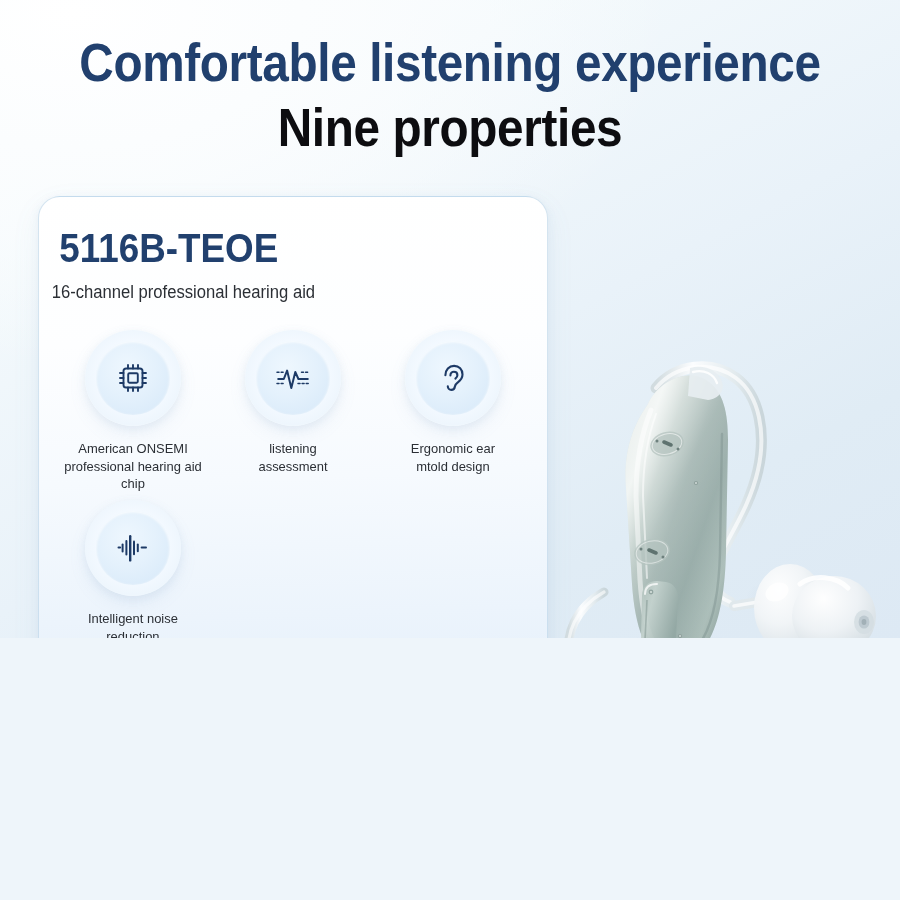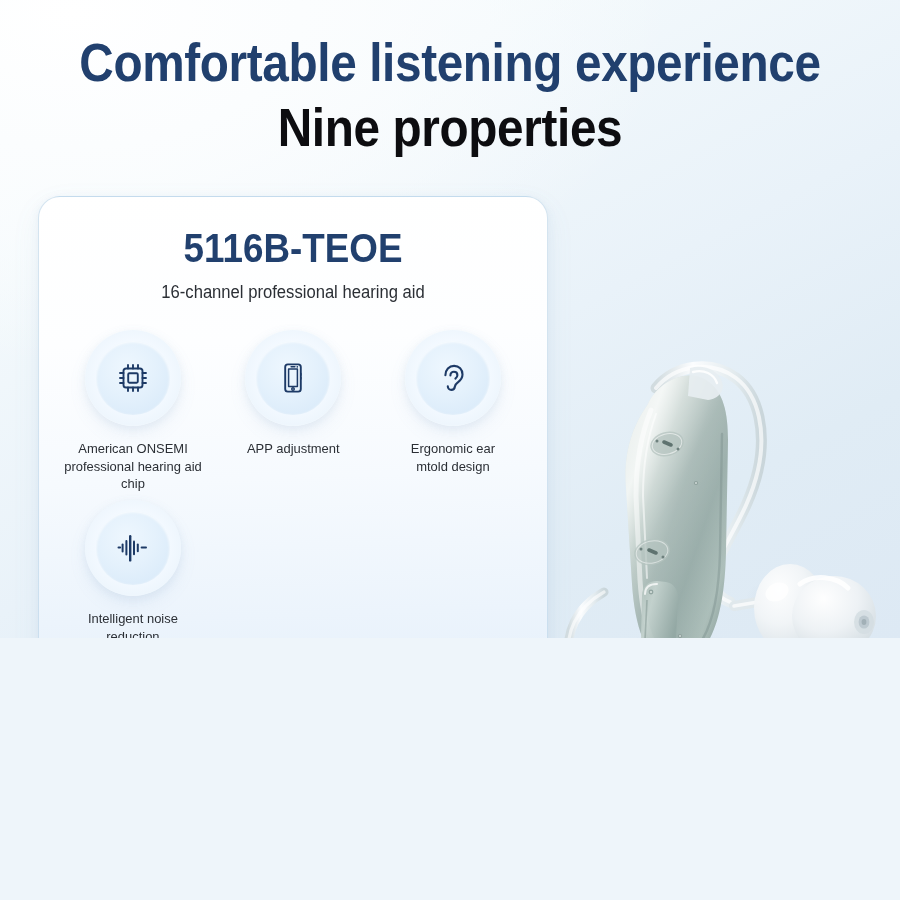--- a/index.html
+++ b/index.html
@@ -73,21 +73,20 @@
         #e2eefa 80%,
         #daeaf8 100%);
     border: 1px solid rgba(176, 206, 228, 0.55);
     box-shadow:
       0 2px 10px rgba(109, 152, 184, 0.10),
       0 10px 30px rgba(109, 152, 184, 0.07);
     overflow: hidden;
   }
 
   .card-head {
-    text-align: center;
     padding-top: 28px;
   }
   .model-name {
     font-family: "Liberation Sans Narrow", "Liberation Sans", sans-serif;
     font-weight: 700;
     font-size: 40px;
     line-height: 46px;
     letter-spacing: 0px;
     color: #21406e;
     transform: scaleX(0.92);
@@ -199,36 +198,36 @@
               <path d="M10.5 15H7M10.5 20H7M10.5 25H7"></path>
               <path d="M29.5 15H33M29.5 20H33M29.5 25H33"></path>
             </svg>
           </div>
         </div>
         <div class="cell-label">American ONSEMI
 professional hearing aid chip</div>
       </div>
 
 
-
       <div class="cell">
         <div class="icon-wrap">
           <div class="icon-inner">
-            <svg width="40" height="40" viewBox="0 0 40 40" fill="none" stroke="#1d3a66" stroke-width="1.9" stroke-linecap="round" stroke-linejoin="round">
-              <rect x="12.2" y="6.4" width="15.6" height="27.2" rx="2.6"></rect>
-              <path d="M15.6 11h8.8v17.6h-8.8z" stroke-width="1.5"></path>
-              <path d="M27.8 15.5v7.2" stroke-width="1.6" stroke-dasharray="1.8 2"></path>
-              <circle cx="20" cy="31" r="1.25" stroke-width="1.5"></circle>
-              <path d="M18.1 8.8h3.8" stroke-width="1.5"></path>
-              <circle cx="24.3" cy="8.8" r="0.85" fill="#1d3a66" stroke="none"></circle>
+            <svg width="42" height="40" viewBox="0 0 42 40" fill="none" stroke="#1d3a66" stroke-linecap="round" stroke-linejoin="round">
+              <path d="M5 14.3h7.8" stroke-width="1.5" stroke-dasharray="2 2.1"></path>
+              <path d="M29.5 14.3H37" stroke-width="1.5" stroke-dasharray="2 2.1"></path>
+              <path d="M5 25.6h7.5" stroke-width="1.5" stroke-dasharray="2 2.1"></path>
+              <path d="M26 25.6H37" stroke-width="1.5" stroke-dasharray="2 2.1"></path>
+              <path d="M6.2 21h5.6l3.3-8.4 4.2 17.4 4-16.1 3.1 7.1h9.4" stroke-width="2"></path>
             </svg>
           </div>
         </div>
-        <div class="cell-label">APP adjustment</div>
+        <div class="cell-label">listening
+assessment</div>
       </div>
+
 
 
       <div class="cell">
         <div class="icon-wrap">
           <div class="icon-inner">
             <svg width="40" height="40" viewBox="0 0 40 40" fill="none" stroke="#1d3a66" stroke-width="2.1" stroke-linecap="round" stroke-linejoin="round">
               <path d="M12.4 17.2c0-5.3 3.7-9.3 8.7-9.3 5 0 8.4 3.6 8.4 8.6 0 4.4-2.6 6.3-4.7 7.9-1.7 1.3-2.6 2.2-2.9 4.1-.3 2.1-1.7 3.4-3.6 3.4-2 0-3.5-1.5-3.5-3.6"></path>
               <path d="M17.4 17.4c0-2 1.5-3.6 3.5-3.6s3.5 1.5 3.5 3.4c0 1.7-1 2.6-2 3.4"></path>
             </svg>
           </div>

